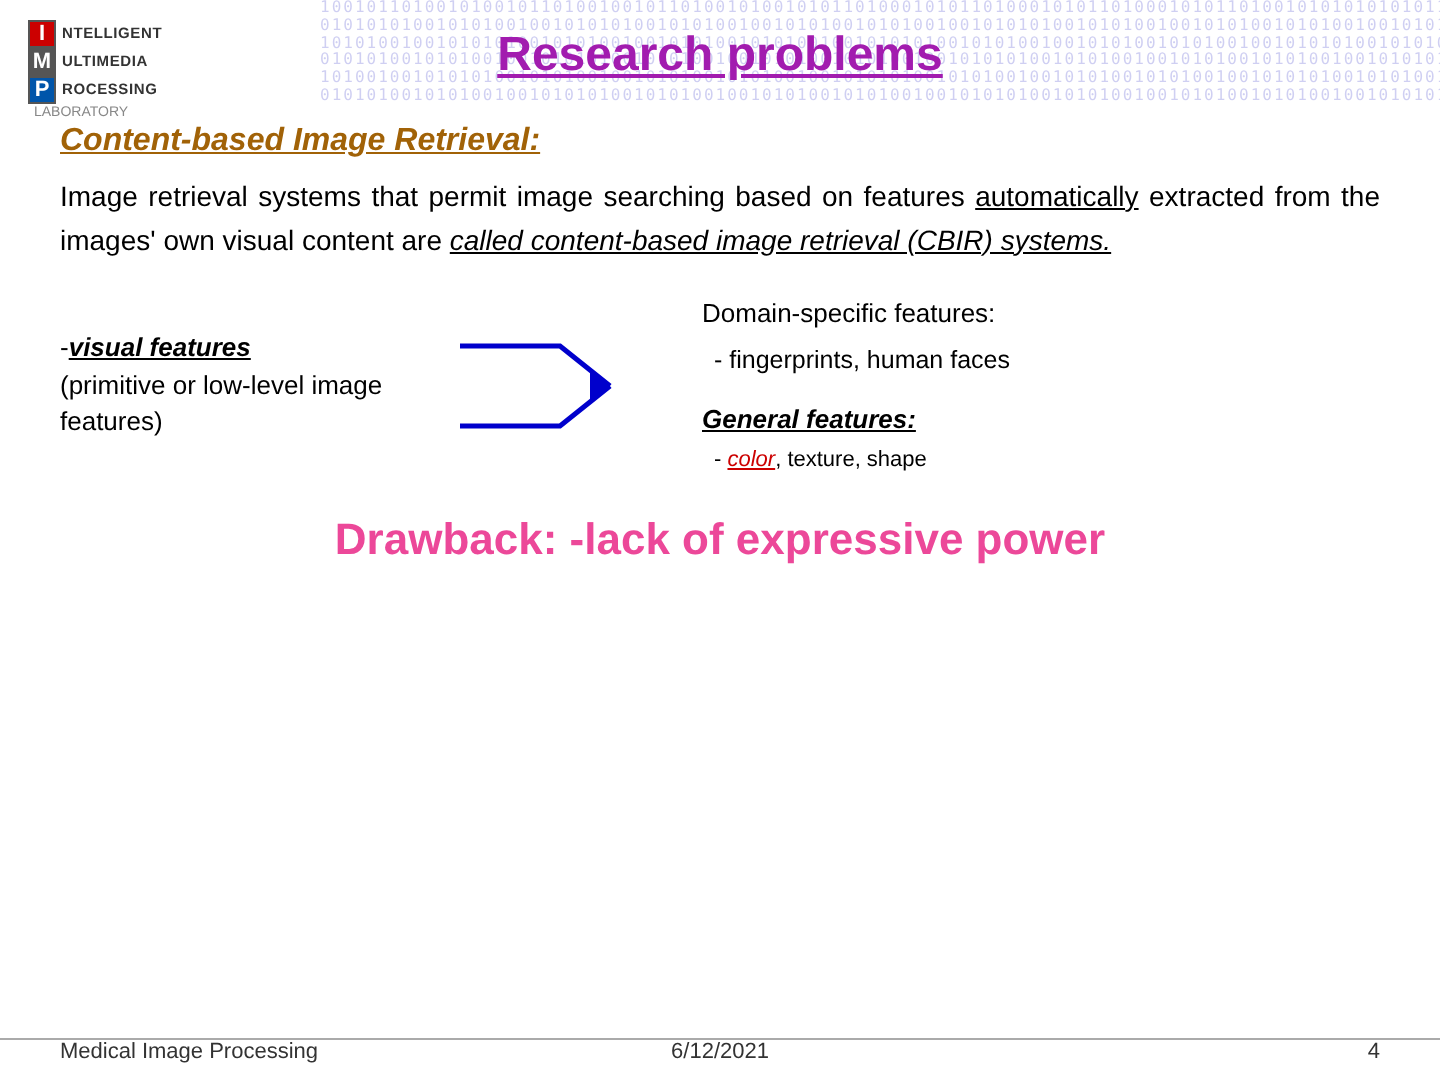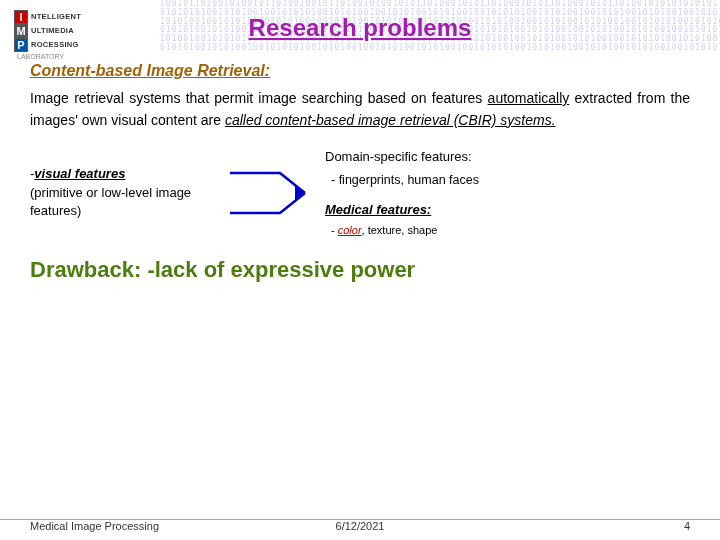--- a/index.html
+++ b/index.html
@@ -188,20 +188,21 @@
 
     .arrow-svg {
       width: 100px;
       flex-shrink: 0;
     }
 
     .right-features {
       flex: 1;
       font-size: 13px;
       line-height: 1.5;
+      margin-left: 26px;
     }
 
     .domain-title {
       font-weight: normal;
       margin-bottom: 4px;
     }
 
     .domain-list {
       margin-left: 6px;
       margin-bottom: 10px;
@@ -221,24 +222,24 @@
     }
 
     .color-word {
       color: #cc0000;
       text-decoration: underline;
       font-style: italic;
     }
 
     
     .drawback-section {
-      text-align: left;
+      text-align: center;
       font-size: 22px;
       font-weight: bold;
-      color: #4d7c0f;
+      color: #ec4899;
       margin-top: 8px;
       margin-bottom: 0;
     }
 
     
     .footer {
       position: absolute;
       bottom: 8px;
       left: 0;
       right: 0;
@@ -310,21 +311,21 @@
 
       <polyline points="5,20 55,20 80,40" fill="none" stroke="#0000cc" stroke-width="2.5"></polyline>
       <polyline points="5,60 55,60 80,40" fill="none" stroke="#0000cc" stroke-width="2.5"></polyline>
 
       <polygon points="80,40 70,32 70,48" fill="#0000cc"></polygon>
     </svg>
 
     <div class="right-features">
       <div class="domain-title">Domain-specific features:</div>
       <div class="domain-list">- fingerprints, human faces</div>
-      <div class="general-title">Medical features:</div>
+      <div class="general-title">General features:</div>
       <div class="general-list">
         <span>- </span><span class="color-word">color</span><span>, texture, shape</span>
       </div>
     </div>
   </div>
 
   <div class="drawback-section">Drawback: -lack of expressive power</div>
 
 </div>
 

